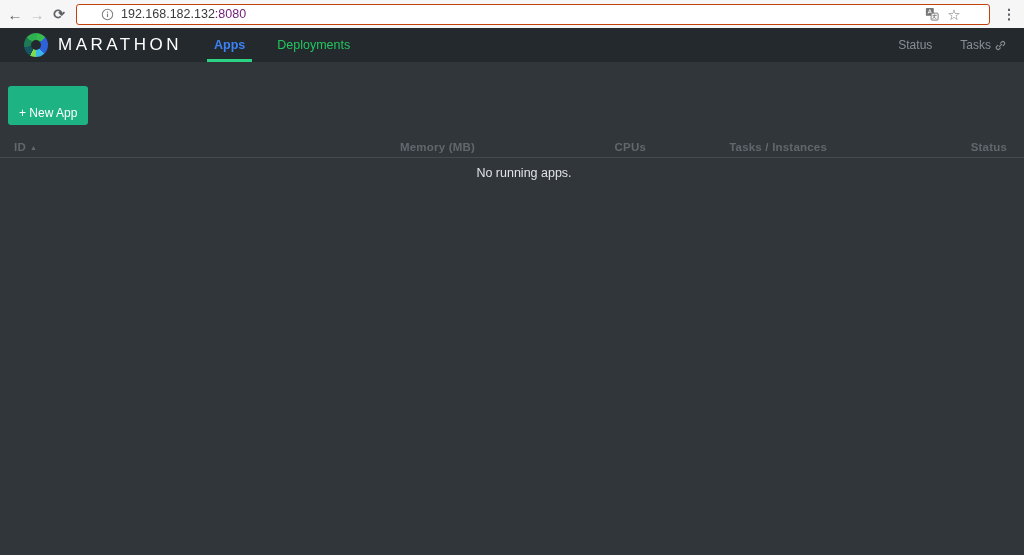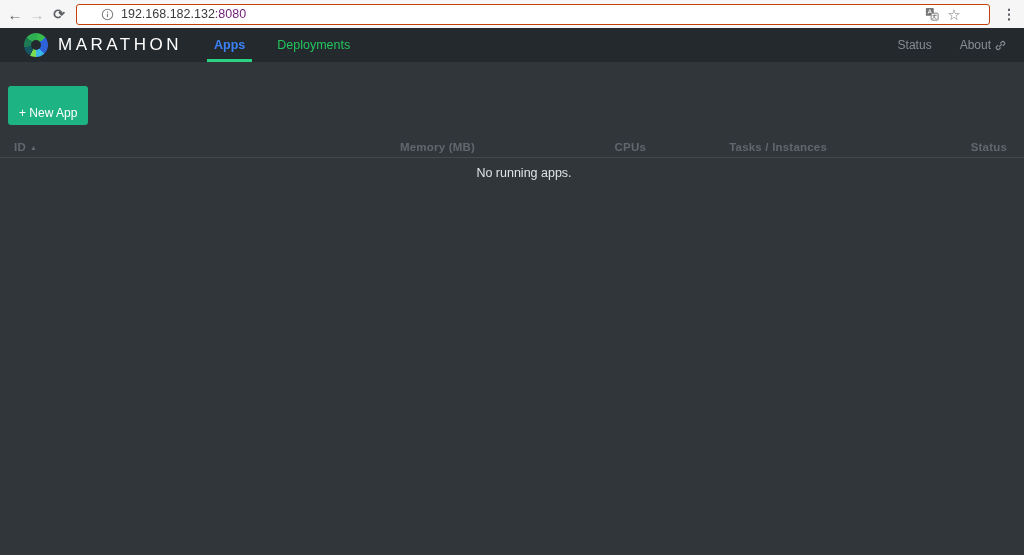--- a/index.html
+++ b/index.html
@@ -118,21 +118,21 @@
   <div class="tabs">
     <div class="tab active">Apps</div>
     <div class="tab">Deployments</div>
   </div>
 
   <div class="nav-links">
     <div class="nav-link">
       <span>Status</span>
     </div>
     <div class="nav-link">
-      <span>About</span>
+      <span>Tasks</span>
       <span class="link-icon">
         <svg width="11" height="11" viewBox="0 0 16 16" fill="none" stroke="#878e95" stroke-width="1.7" stroke-linecap="round">
           <path d="M6.3 9.7 l3.4-3.4"></path>
           <path d="M8.1 4.6 l1.6-1.6 a2.6 2.6 0 0 1 3.7 3.7 L11.8 8.3"></path>
           <path d="M7.9 11.4 L6.3 13 a2.6 2.6 0 0 1 -3.7-3.7 L4.2 7.7"></path>
         </svg>
       </span>
     </div>
   </div>
 </div>

